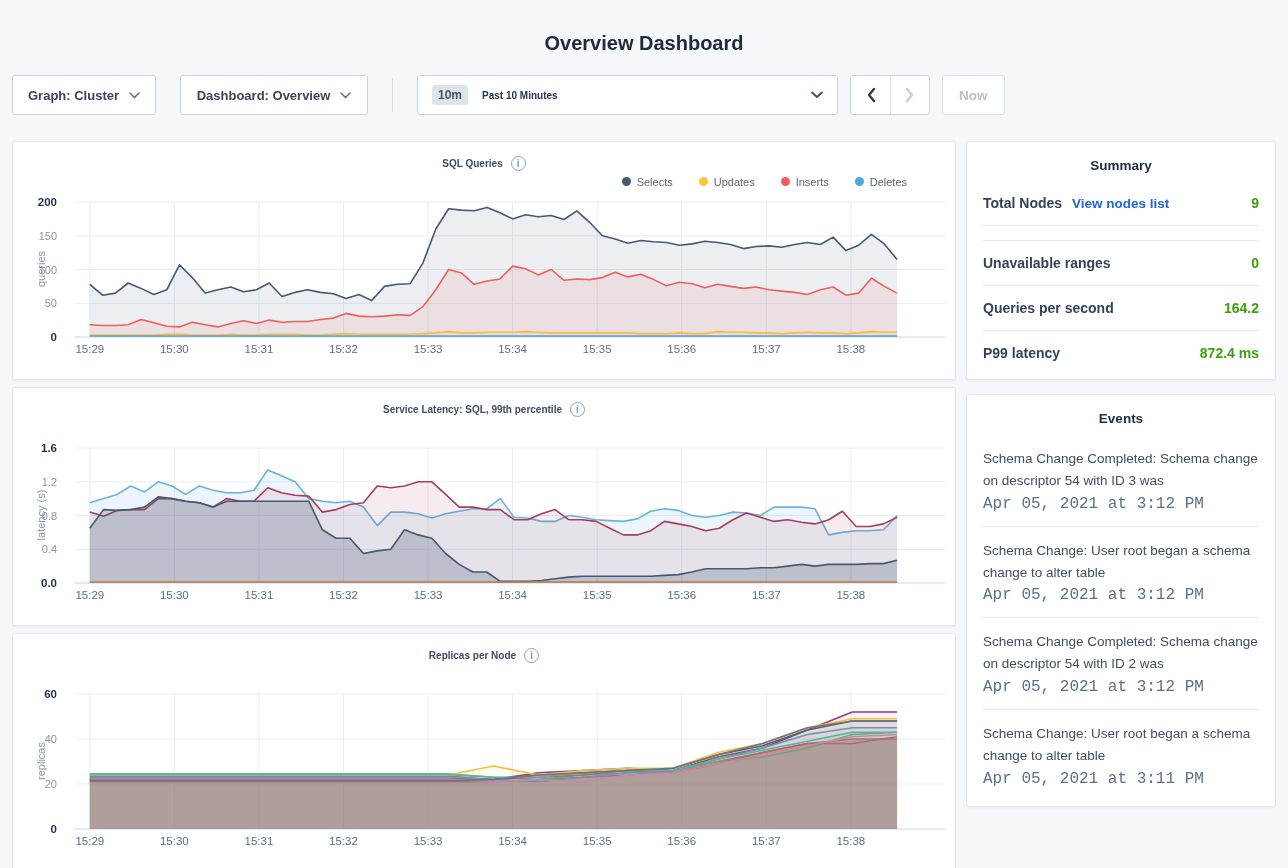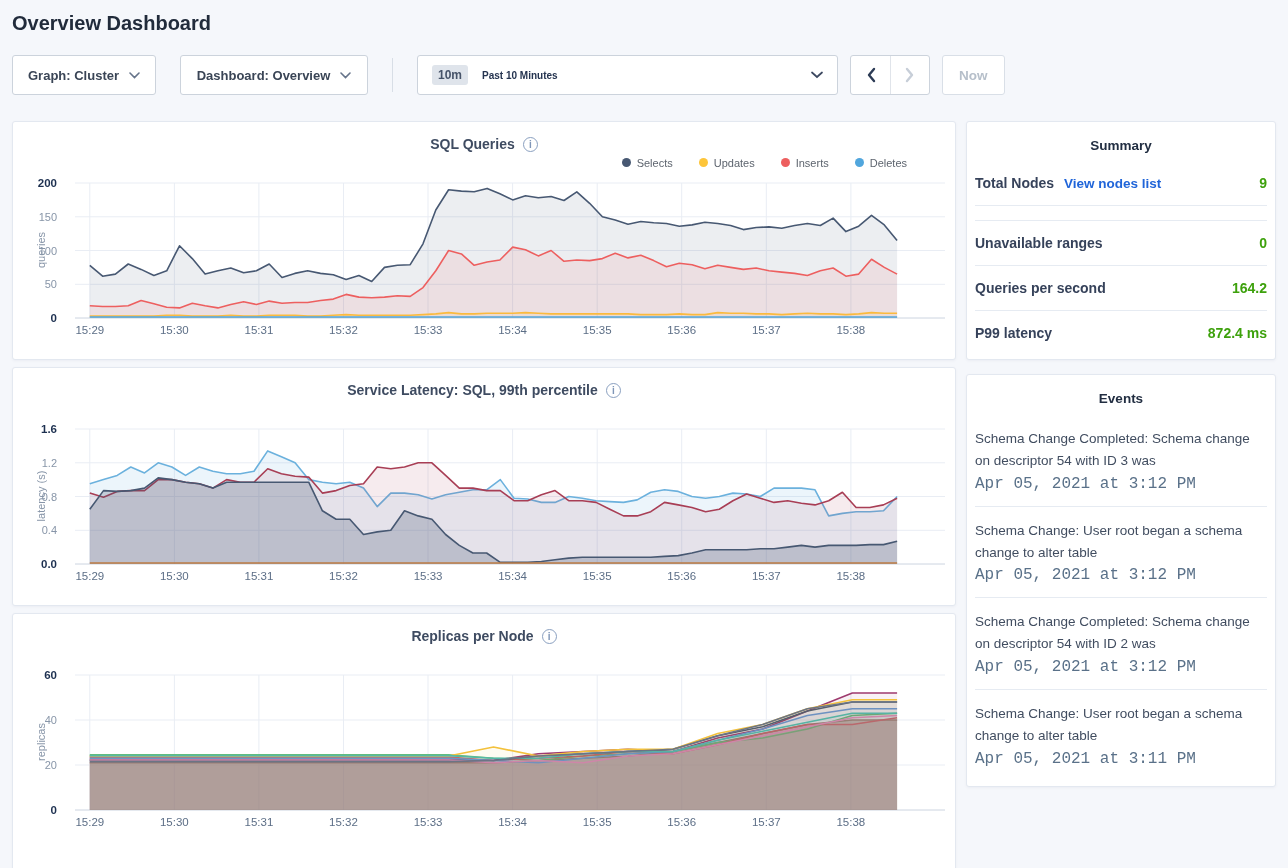--- a/index.html
+++ b/index.html
@@ -1,19 +1,19 @@
 <!DOCTYPE html>
 <html><head>
 <meta charset="utf-8">
 <style>
   html,body{margin:0;padding:0;width:1288px;height:868px;overflow:hidden;
     background:#f5f7fb;font-family:"Liberation Sans",sans-serif;color:#394455;}
   *{box-sizing:border-box;}
   .page{padding:0 12px;}
-  h1{font-size:20px;font-weight:700;color:#212b3b;margin:0;padding:12px 0 20px;}
+  h1{font-size:20px;font-weight:700;color:#212b3b;margin:0;padding:32px 0 20px;text-align:center;}
 
   
   .toolbar{display:flex;align-items:center;height:40px;margin-bottom:26px;}
   button{font-family:"Liberation Sans",sans-serif;}
   .dd{display:flex;align-items:center;justify-content:center;gap:10px;height:40px;
     background:#fff;border:1px solid #ccd3dc;border-radius:3px;
     font-size:13px;font-weight:700;color:#3a4556;cursor:pointer;}
   .dd1{width:144px;margin-right:24px;}
   .dd2{width:188px;}
   .vdiv{width:1px;height:34px;background:#d8dee6;margin:0 24px;}
@@ -34,21 +34,21 @@
   
   .main{display:flex;gap:10px;align-items:flex-start;}
   .charts-col{flex:1;display:flex;flex-direction:column;gap:7px;min-width:0;}
   .side-col{width:310px;display:flex;flex-direction:column;gap:14px;}
   .panel{background:#fff;border:1px solid #e3e8f0;border-radius:3px;
     box-shadow:0 1px 3px rgba(56,66,89,.05);}
   .chart-panel{height:239px;}
   .chart-panel.tall{height:262px;}
 
   .panel-head{display:flex;align-items:center;justify-content:center;gap:8px;padding-top:14px;}
-  .chart-title{font-size:14px;font-weight:700;color:#3e4b61;}
+  .chart-title{font-size:10px;font-weight:700;color:#3e4b61;}
   .info-icon{width:15px;height:15px;border:1px solid #8aa0c0;border-radius:50%;
     color:#7f96b8;font-size:10px;line-height:13px;font-weight:600;text-align:center;
     display:inline-block;cursor:pointer;}
   .legend{height:21px;display:flex;justify-content:flex-end;align-items:center;
     gap:26px;padding-right:48px;}
   .litem{font-size:11px;color:#5d646e;display:flex;align-items:center;gap:6px;cursor:pointer;}
   .litem i{width:9px;height:9px;border-radius:50%;display:inline-block;}
 
   .chart{position:relative;height:162px;margin-top:10px;}
   .plot{position:absolute;left:62px;right:10px;top:0;height:135px;}
@@ -57,21 +57,21 @@
   .yticks span{position:absolute;right:10px;transform:translateY(50%);
     font-size:11px;color:#8795a8;white-space:nowrap;}
   .yticks span.end{font-weight:700;color:#1d3050;font-size:11.5px;}
   .xticks{position:absolute;left:62px;right:10px;top:141px;height:16px;}
   .xticks span{position:absolute;transform:translateX(-50%);font-size:11.5px;color:#5c6e86;
     white-space:nowrap;}
   .ylab{position:absolute;left:-40px;top:61px;width:135px;transform:rotate(-90deg);
     text-align:center;font-size:11px;color:#8795a8;}
 
   
-  .summary-panel,.events-panel{padding:16px 8px 18px;}
+  .summary-panel,.events-panel{padding:16px 16px 18px;}
   .side-title{text-align:center;font-size:13.5px;font-weight:700;color:#222e42;margin-bottom:22px;}
   .srow-main{display:flex;align-items:baseline;gap:10px;}
   .slabel{font-size:14px;font-weight:700;color:#36425a;}
   .slink{font-size:13.5px;font-weight:700;color:#2065d9;cursor:pointer;text-decoration:none;}
   .sval{margin-left:auto;font-size:14px;font-weight:700;color:#3da10c;white-space:nowrap;}
   .snote{font-size:12.5px;color:#47536a;line-height:1.55;margin:8px 0 0;}
   .sdiv{height:1px;background:#e6ebf2;margin:14px 0;}
   .emsg{font-size:13.5px;color:#414d60;line-height:1.62;}
   .etime{font-size:16px;color:#5a7189;margin-top:3px;font-family:Liberation Mono, monospace;}
   .ediv{height:1px;background:#e6ebf2;margin:13px 0;}

